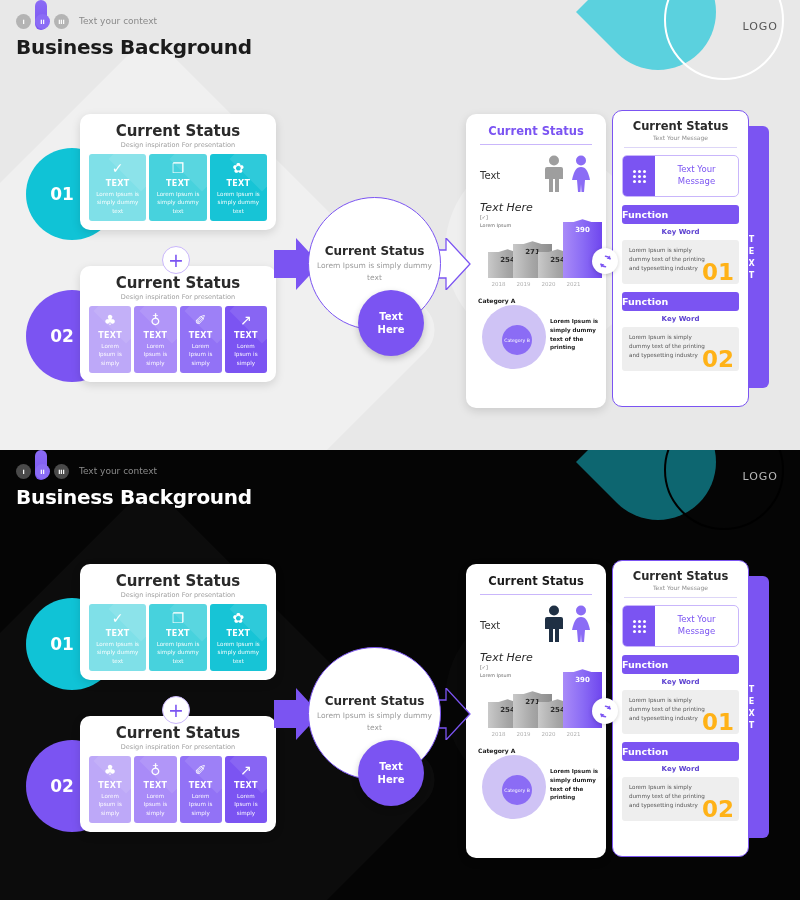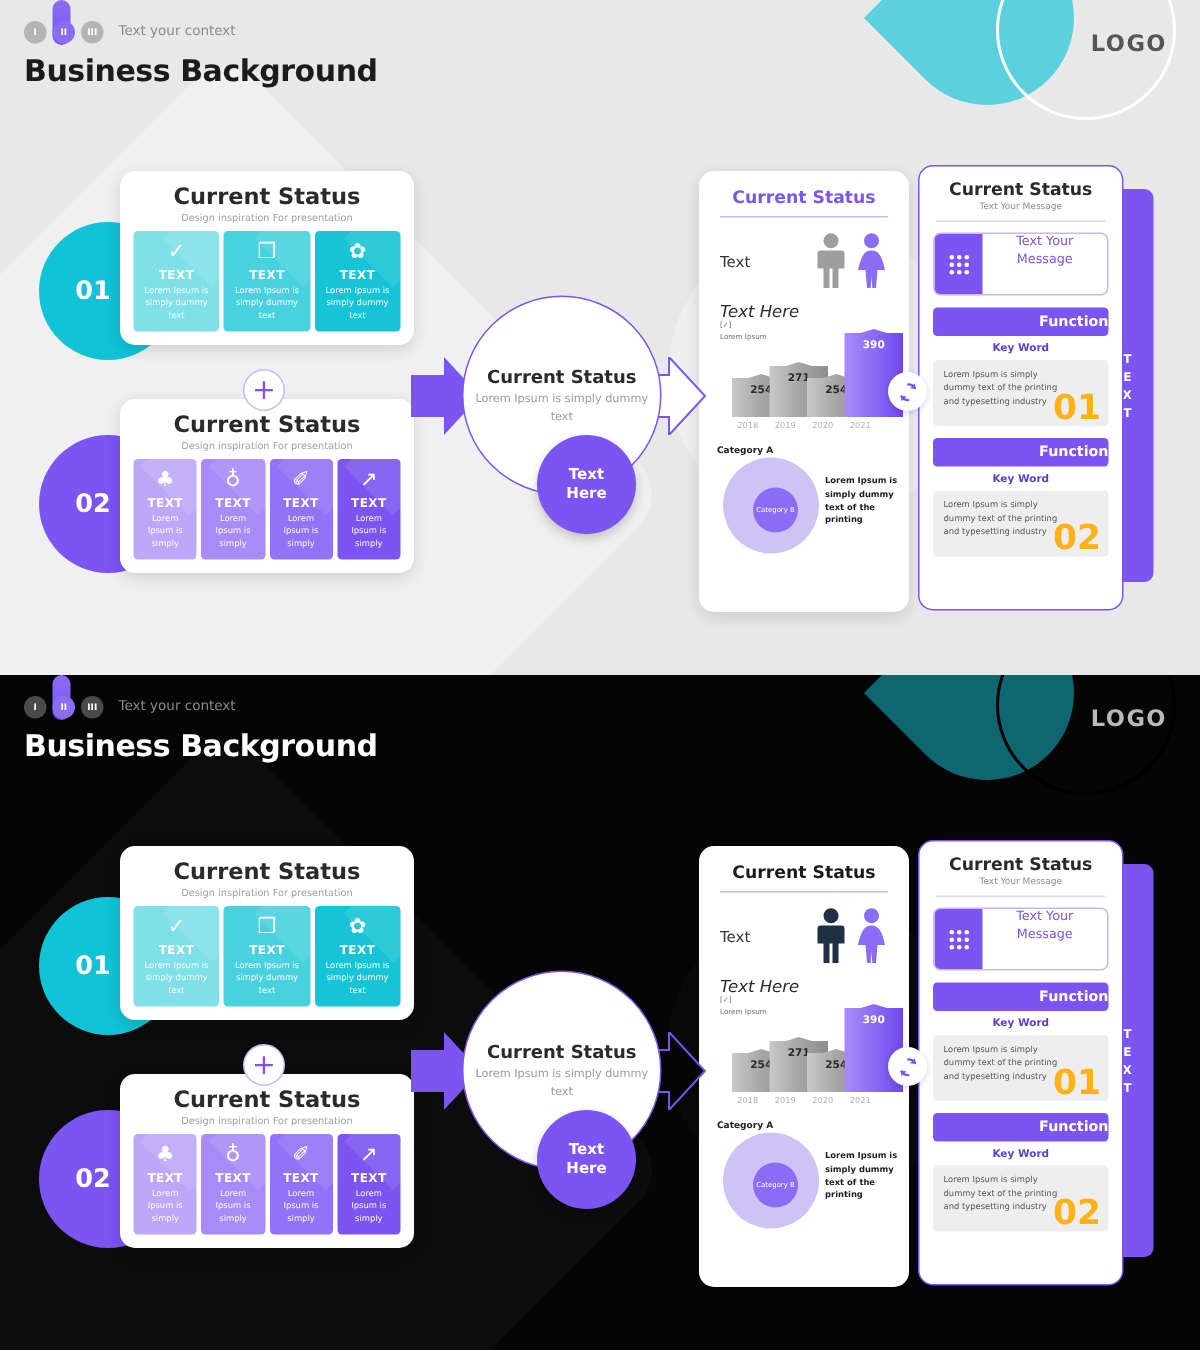--- a/index.html
+++ b/index.html
@@ -39,21 +39,21 @@
   .dark .logo-shape { background: #0d6670; }
   .logo-arc {
     position: absolute; top: -40px; right: 16px;
     width: 120px; height: 120px;
     border: 2px solid #ffffff; border-radius: 50%;
     background: transparent;
   }
   .dark .logo-arc { border-color: #000; }
   .logo-text {
     position: absolute; top: 20px; right: 22px;
-    font-size: 15px; letter-spacing: 1px; color: #555; font-weight: 700;
+    font-size: 11px; letter-spacing: 1px; color: #555; font-weight: 400;
   }
   .dark .logo-text { color: #b9b9b9; }
 
   
   .hdr { position: absolute; left: 16px; top: 12px; }
   .hdr-bar {
     position: absolute; left: 19px; top: -12px;
     width: 12px; height: 30px; border-radius: 6px;
     background: linear-gradient(180deg,#8b6cf5,#7b54f2);
   }
@@ -216,25 +216,25 @@
   .p4-sub { text-align: center; font-size: 6px; color: #8e8e8e; margin-top: 1px; }
   .p4-rule { height: 1px; background: #ddd6f7; margin: 6px 2px 7px; }
   .msg-box { display: flex; border: 1px solid #c9b6fb; border-radius: 5px; overflow: hidden; height: 42px; }
   .msg-ic {
     width: 32px; background: #7b54f2;
     display: flex; align-items: center; justify-content: center;
   }
   .dots { display: grid; grid-template-columns: repeat(3,3px); gap: 2px; }
   .dots i { width: 3px; height: 3px; background: #fff; border-radius: 50%; display: block; }
   .msg-txt {
-    flex: 1; display: flex; justify-content: center;
+    flex: 1; display: flex; align-items: center; justify-content: center;
     text-align: center; font-size: 8.5px; color: #7b54f2; line-height: 1.4; padding: 0 4px;
   }
   .fn-bar {
-    margin-top: 8px; background: #7b54f2; color: #fff; text-align: right;
+    margin-top: 8px; background: #7b54f2; color: #fff; text-align: left;
     font-size: 9.5px; font-weight: 700; padding: 4px 0; border-radius: 3px;
   }
   .kw { text-align: center; font-size: 7px; font-weight: 700; color: #5b3fd0; margin: 4px 0 4px; }
   .lorem-box {
     background: #eeeeee; border-radius: 3px; padding: 6px 7px; position: relative; height: 44px;
   }
   .lorem-box p { font-size: 5.6px; line-height: 1.6; color: #555; width: 76px; }
   .big-num {
     position: absolute; right: 5px; bottom: 0px;
     font-size: 23px; font-weight: 700; color: #ffb217; line-height: 1;

